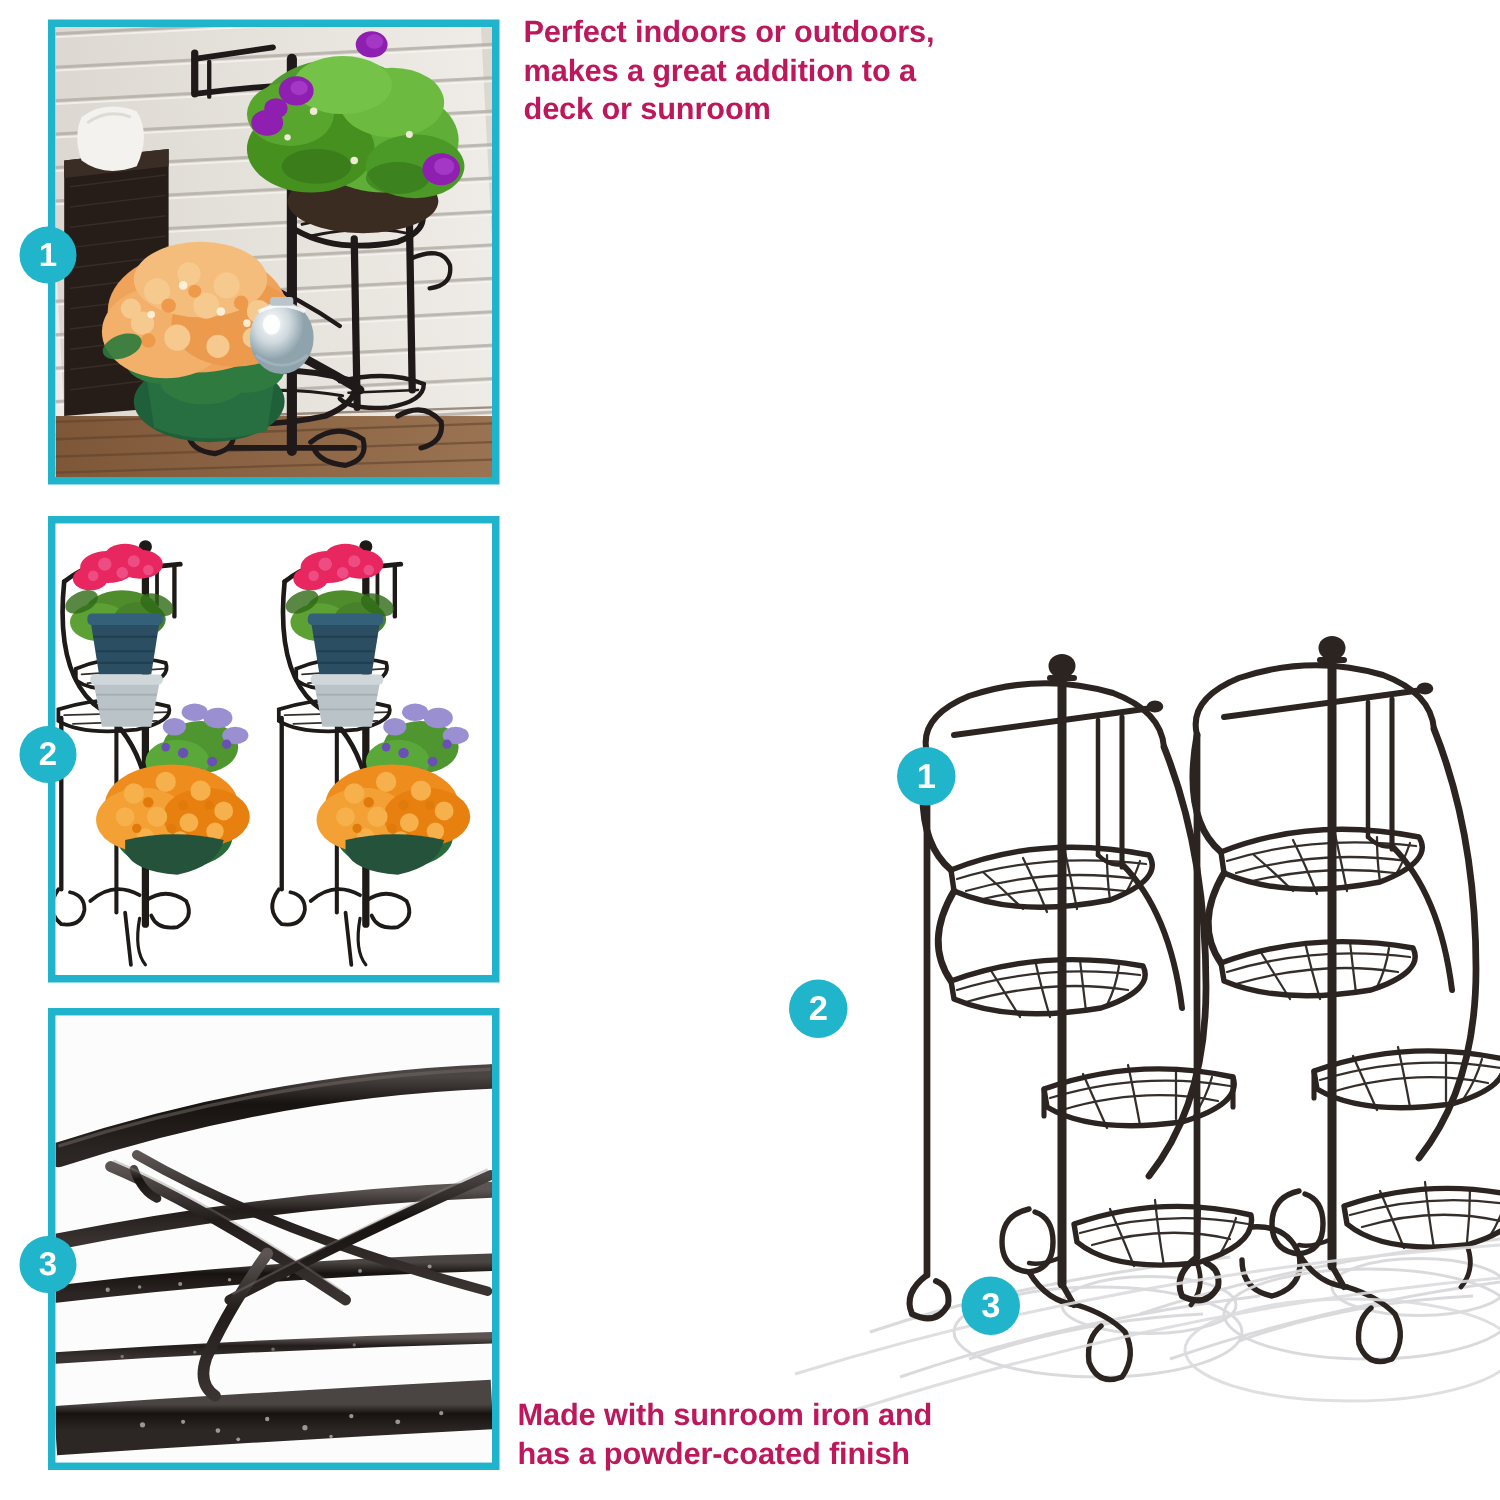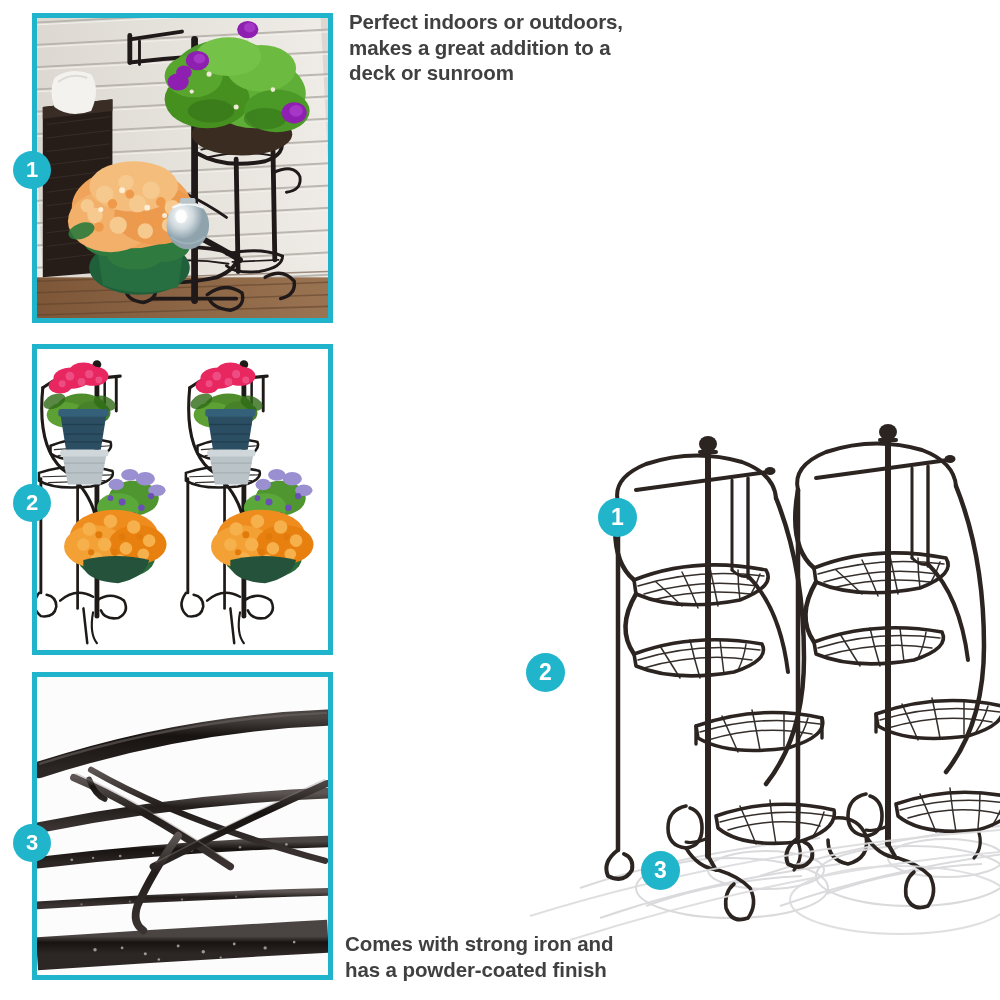--- a/index.html
+++ b/index.html
@@ -33,21 +33,21 @@
     line-height:1;
     z-index:40;
     user-select:none;
   }
   .badge-photo{width:38px;height:38px;font-size:22px;}
   .badge-draw{width:39px;height:39px;font-size:23px;}
 
   
   .caption{
     position:absolute;
-    color:#404040;
+    color:#be185d;
     font-weight:bold;
     font-size:20.5px;
     line-height:25.5px;
     letter-spacing:-0.1px;
     white-space:pre-line;
     z-index:30;
   }
 
   
   .drawing{position:absolute;left:470px;top:400px;width:530px;height:600px;}
@@ -456,21 +456,21 @@
         <g opacity=".35" stroke="#8b8481" stroke-width="1.6" fill="none">
           <path d="M40 100 Q102 126 198 190"></path>
           <path d="M298 106 Q210 146 122 192"></path>
         </g>
       </svg>
     </div>
   </div>
   <div class="badge badge-photo" style="left:13px;top:824px;">
     <span>3</span>
   </div>
-  <div class="caption" style="left:345px;top:931px;width:330px;">Comes with strong iron and
+  <div class="caption" style="left:345px;top:931px;width:330px;">Made with sunroom iron and
 has a powder-coated finish</div>
 
   <div class="drawing">
     <svg viewBox="0 0 530 600" preserveAspectRatio="none">
       <defs>
         <g id="standLine">
 
           <g stroke="#d9d9dc" stroke-width="2" fill="none" opacity=".95">
             <path d="M-10 470 Q90 436 230 420"></path>
             <path d="M10 500 Q120 462 250 446"></path>

